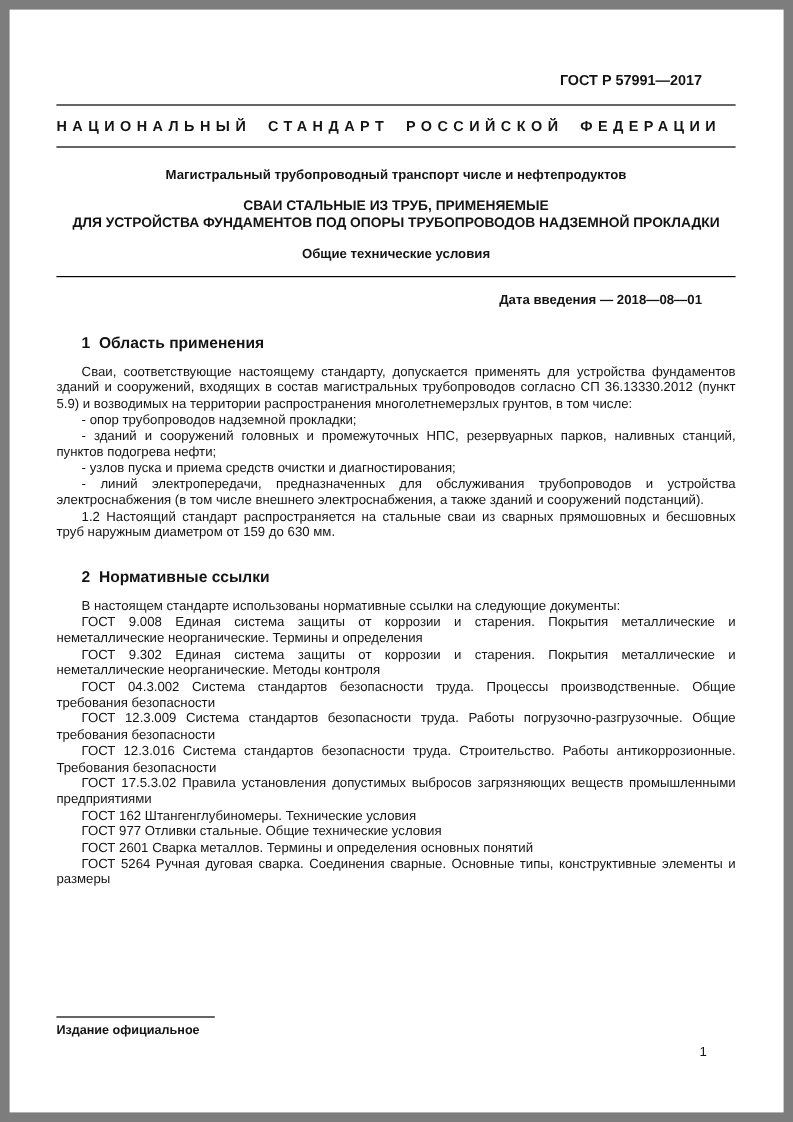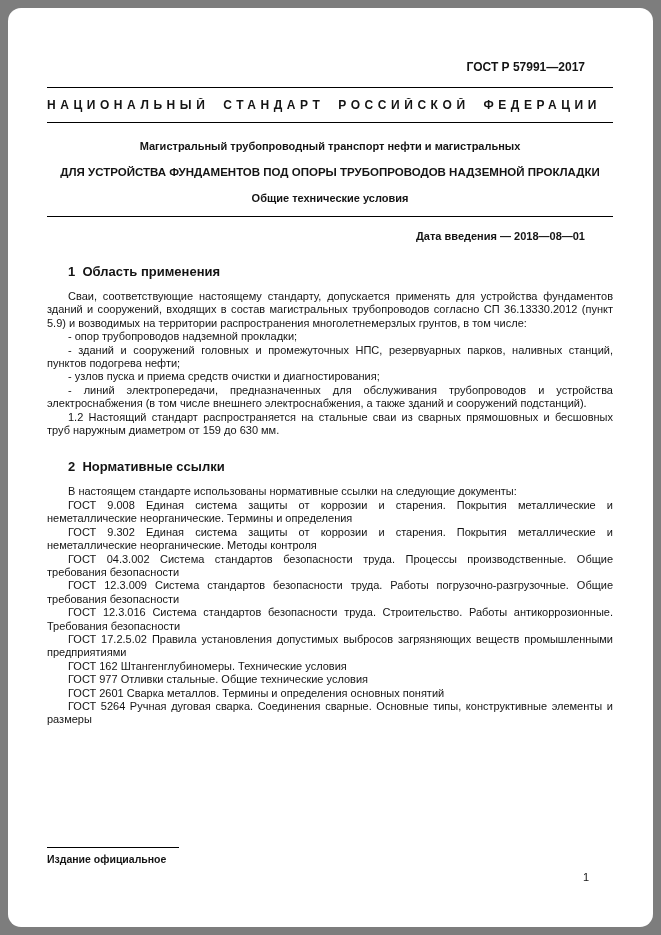--- a/index.html
+++ b/index.html
@@ -15,21 +15,20 @@
     overflow: hidden;
   }
   .page {
     position: relative;
     box-sizing: border-box;
     width: 645px;
     height: 919px;
     margin: 8px;
     background: #ffffff;
     padding: 52px 40px 0 39px;
-    border-radius: 13px;
   }
   .doc-number {
     text-align: right;
     padding-right: 28px;
     font-size: 12px;
     font-weight: bold;
   }
   .rule {
     height: 0;
     border-top: 1px solid #000;
@@ -114,23 +113,24 @@
 <div class="page">
 
   <div class="doc-number">ГОСТ Р 57991—2017</div>
 
   <div class="rule rule-1"></div>
 
   <div class="federation-title">НАЦИОНАЛЬНЫЙ СТАНДАРТ РОССИЙСКОЙ ФЕДЕРАЦИИ</div>
 
   <div class="rule rule-2"></div>
 
-  <div class="subject">Магистральный трубопроводный транспорт нефти и магистральных</div>
+  <div class="subject">Магистральный трубопроводный транспорт числе и нефтепродуктов</div>
 
   <div class="doc-title">
+    <div>СВАИ СТАЛЬНЫЕ ИЗ ТРУБ, ПРИМЕНЯЕМЫЕ</div>
     <div>ДЛЯ УСТРОЙСТВА ФУНДАМЕНТОВ ПОД ОПОРЫ ТРУБОПРОВОДОВ НАДЗЕМНОЙ ПРОКЛАДКИ</div>
   </div>
 
   <div class="subtitle">Общие технические условия</div>
 
   <div class="rule rule-3"></div>
 
   <div class="effective-date">Дата введения — 2018—08—01</div>
 
   <main>
@@ -145,21 +145,21 @@
     <p class="body">1.2  Настоящий стандарт распространяется на стальные сваи из сварных прямошовных и бесшовных труб наружным диаметром от 159 до 630 мм.</p>
 
     <h2 class="sec-heading">2  Нормативные ссылки</h2>
 
     <p class="body">В настоящем стандарте использованы нормативные ссылки на следующие документы:</p>
     <p class="body">ГОСТ 9.008 Единая система защиты от коррозии и старения. Покрытия металлические и неметаллические неорганические. Термины и определения</p>
     <p class="body">ГОСТ 9.302 Единая система защиты от коррозии и старения. Покрытия металлические и неметаллические неорганические. Методы контроля</p>
     <p class="body">ГОСТ 04.3.002 Система стандартов безопасности труда. Процессы производственные. Общие требования безопасности</p>
     <p class="body">ГОСТ 12.3.009 Система стандартов безопасности труда. Работы погрузочно-разгрузочные. Общие требования безопасности</p>
     <p class="body">ГОСТ 12.3.016 Система стандартов безопасности труда. Строительство. Работы антикоррозионные. Требования безопасности</p>
-    <p class="body">ГОСТ 17.2.5.02 Правила установления допустимых выбросов загрязняющих веществ промышленными предприятиями</p>
+    <p class="body">ГОСТ 17.5.3.02 Правила установления допустимых выбросов загрязняющих веществ промышленными предприятиями</p>
     <p class="body">ГОСТ 162 Штангенглубиномеры. Технические условия</p>
     <p class="body">ГОСТ 977 Отливки стальные. Общие технические условия</p>
     <p class="body">ГОСТ 2601 Сварка металлов. Термины и определения основных понятий</p>
     <p class="body">ГОСТ 5264 Ручная дуговая сварка. Соединения сварные. Основные типы, конструктивные элементы и размеры</p>
 
   </main>
 
   <div class="footer">
     <div class="footer-rule"></div>
     <div class="official">Издание официальное</div>

